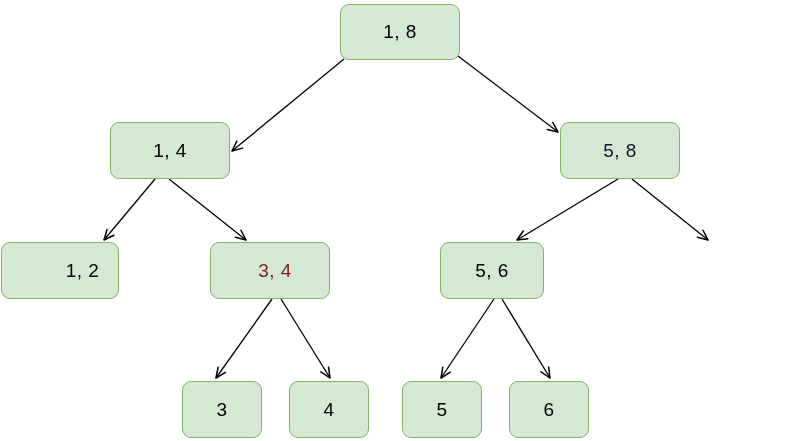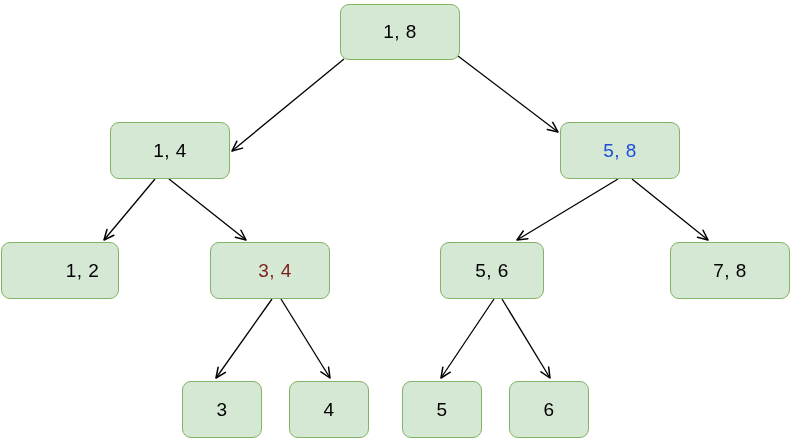--- a/index.html
+++ b/index.html
@@ -63,33 +63,30 @@
       </g>
   </svg>
 
 <div class="tree-node" style="left: 340px; top: 4px; width: 120px; height: 56px; background: rgb(213, 232, 212); border-color: rgb(130, 179, 102); text-align: right;">
       <span class="node-label" style="color: rgb(0, 0, 0);">1, 8</span>
     </div>
     <div class="tree-node" style="left: 110px; top: 122px; width: 120px; height: 57px; background: rgb(213, 232, 212); border-color: rgb(130, 179, 102);">
       <span class="node-label" style="color: #000000;">1, 4</span>
     </div>
     <div class="tree-node" style="left: 560px; top: 122px; width: 120px; height: 57px; background: rgb(213, 232, 212); border-color: rgb(130, 179, 102);">
-      <span class="node-label" style="color: #1d4ed8;">5, 8</span>
+      <span class="node-label" style="color: #0f172a;">5, 8</span>
     </div>
     <div class="tree-node" style="left: 1px; top: 242px; width: 118px; height: 57px; background: rgb(213, 232, 212); border-color: rgb(130, 179, 102);">
       <span class="node-label" style="color: rgb(0, 0, 0); margin-left: 45px;">1, 2</span>
     </div>
     <div class="tree-node" style="left: 210px; top: 242px; width: 120px; height: 57px; background: rgb(213, 232, 212); border-color: rgb(130, 179, 102);">
       <span class="node-label" style="color: #7f1d1d; margin-left: 10px;">3, 4</span>
     </div>
     <div class="tree-node" style="left: 440px; top: 242px; width: 104px; height: 57px; background: rgb(213, 232, 212); border-color: rgb(130, 179, 102);">
       <span class="node-label" style="color: rgb(0, 0, 0);">5, 6</span>
-    </div>
-    <div class="tree-node" style="left: 670px; top: 242px; width: 120px; height: 57px; background: rgb(213, 232, 212); border-color: rgb(130, 179, 102);">
-      <span class="node-label" style="color: rgb(0, 0, 0);">7, 8</span>
     </div>
     <div class="tree-node" style="left: 182px; top: 381px; width: 80px; height: 57px; background: rgb(213, 232, 212); border-color: rgb(130, 179, 102);">
       <span class="node-label" style="color: rgb(0, 0, 0);">3</span>
     </div>
     <div class="tree-node" style="left: 289px; top: 381px; width: 80px; height: 57px; background: rgb(213, 232, 212); border-color: rgb(130, 179, 102);">
       <span class="node-label" style="color: rgb(0, 0, 0);">4</span>
     </div>
     <div class="tree-node" style="left: 402px; top: 381px; width: 80px; height: 57px; background: rgb(213, 232, 212); border-color: rgb(130, 179, 102);">
       <span class="node-label" style="color: rgb(0, 0, 0);">5</span>
     </div>

